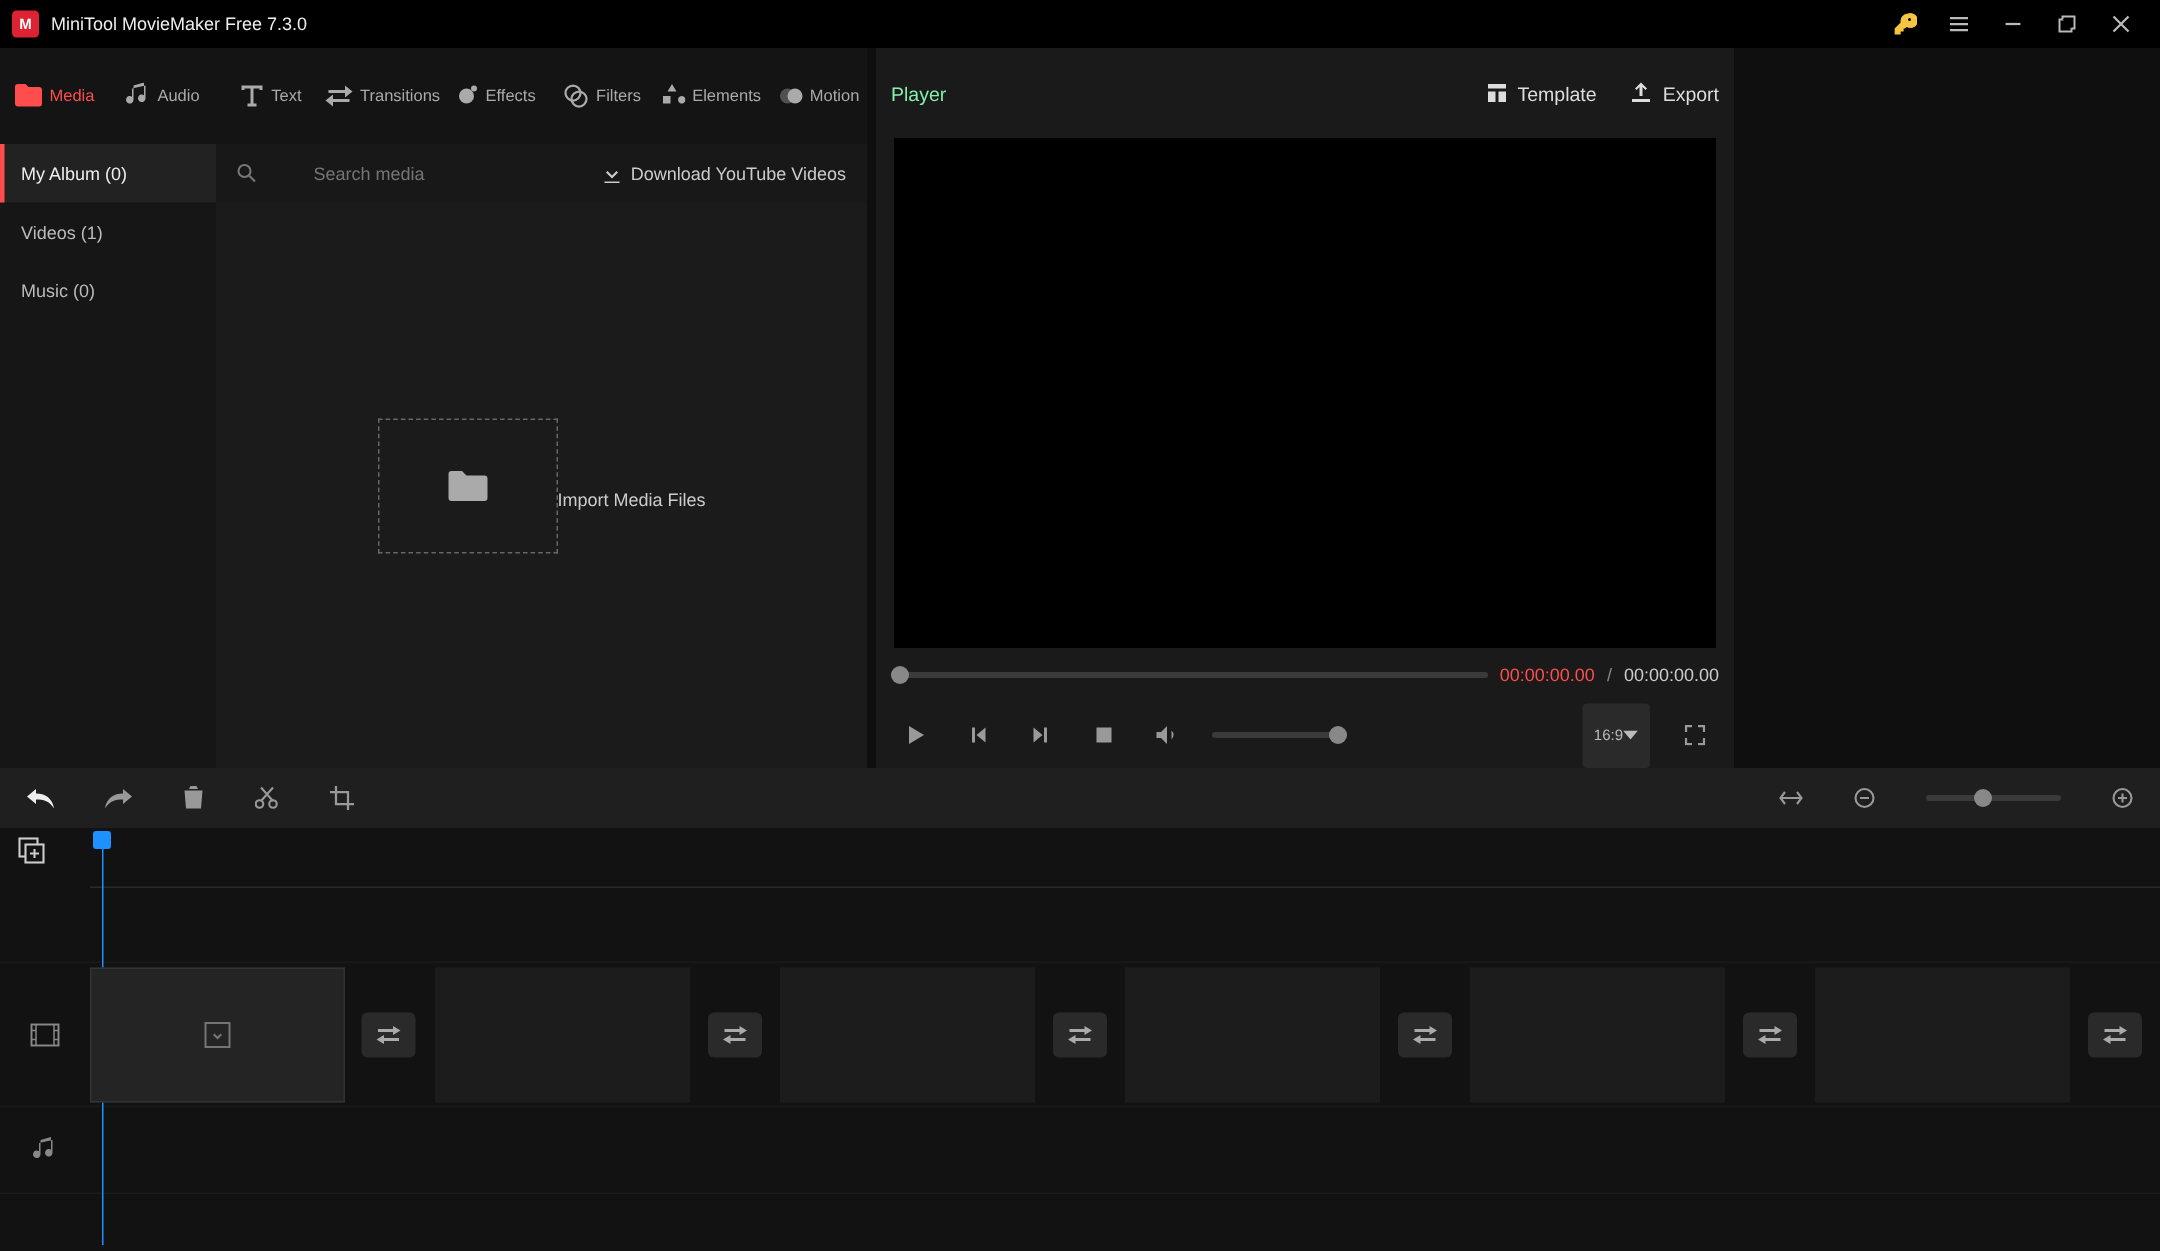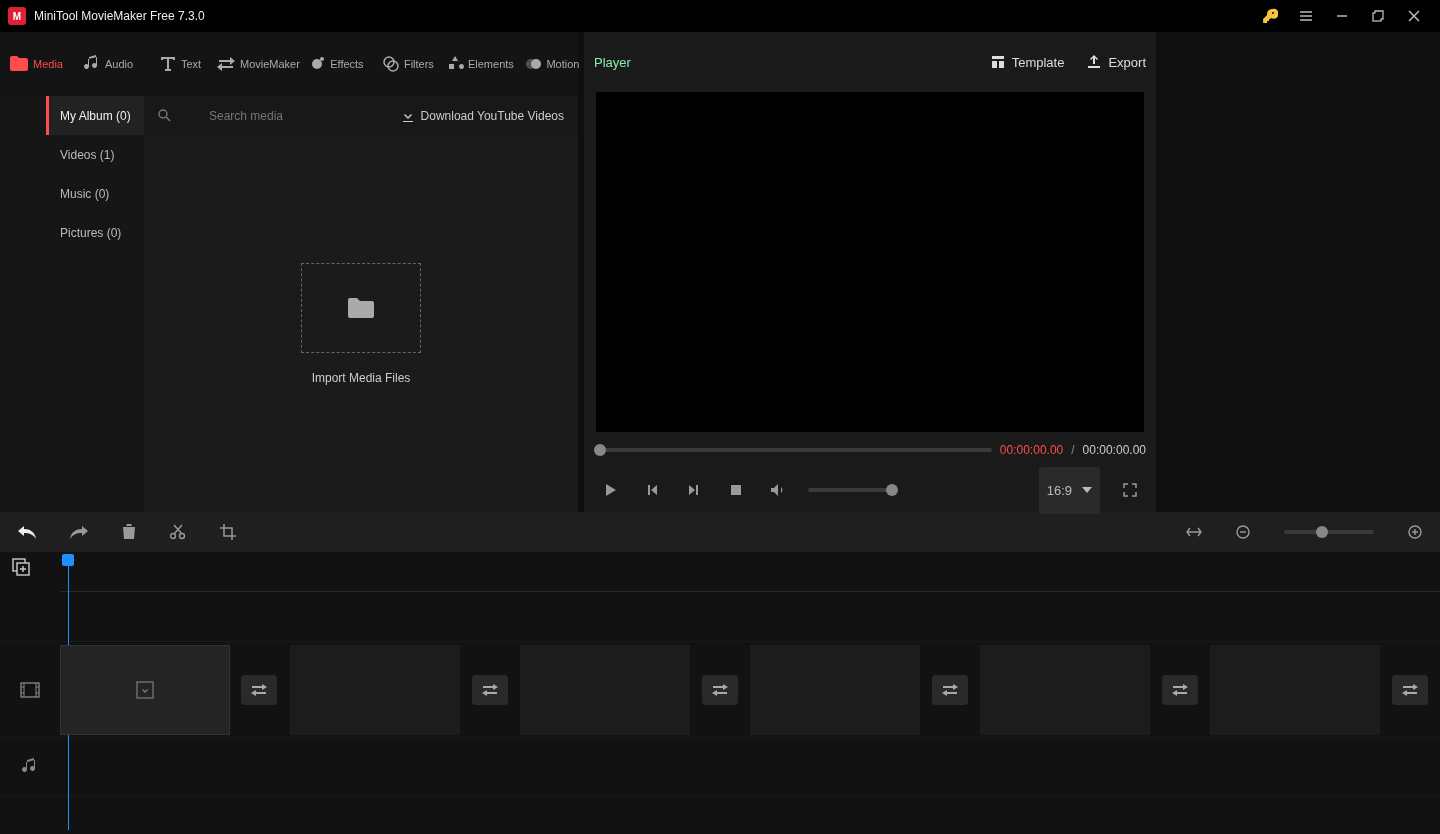--- a/index.html
+++ b/index.html
@@ -15,30 +15,30 @@
 
 
 .upper { display:flex; height:480px; }
 .left-panel { width:578px; background:#1a1a1a; display:flex; flex-direction:column; }
 .tab-strip { display:flex; background:#141414; height:64px; align-items:stretch; }
 .ttab { flex:0 0 72px; display:flex; align-items:center; justify-content:center; gap:4px; color:#aaa; font-size:11px; cursor:pointer; }
 .ttab.active { color:#ff4d4d; }
 .ttab .ico { font-size:18px; }
 
 .media-body { flex:1; display:flex; }
-.album-list { width:144px; background:#161616;padding-left:46px; }
+.album-list { width:144px; background:#161616; }
 .album-item { height:39px; display:flex; align-items:center; padding-left:14px; font-size:12px; color:#bbb; cursor:pointer; }
 .album-item.active { background:#222; color:#eee; border-left:3px solid #ff4d4d; padding-left:11px; }
 
 .media-content { flex:1; display:flex; flex-direction:column; background:#1b1b1b; }
 .media-top { height:39px; display:flex; align-items:center; padding:0 14px; background:#181818; }
 .search-wrap { display:flex; align-items:center; gap:6px; color:#777; font-size:12px; }
 .search-input { background:transparent; border:none; color:#ef4444; font-size:12px; outline:none; width:140px;margin-left:32px; }
 .dl-link { margin-left:auto; display:flex; align-items:center; gap:6px; font-size:12px; color:#ccc; cursor:pointer; }
-.import-area { flex:1; display:flex; flex-direction:column; align-items:center; justify-content:center; }
+.import-area { flex:1; display:flex; align-items:center; justify-content:center; }
 .import-box { width:120px; height:90px; border:1px dashed #666; display:flex; align-items:center; justify-content:center; cursor:pointer; }
 .import-box .fico { font-size:28px; color:#aaa; }
 .import-label { margin-top:18px; font-size:12px; color:#ccc; }
 
 
 .player-panel { width:572px; margin-left:6px; background:#1a1a1a; display:flex; flex-direction:column; padding:0 10px; }
 .player-head { height:60px; display:flex; align-items:center; }
 .player-head-title { font-size:13px; color:#86efac; }
 .player-head-spacer { flex:1; }
 .ph-btn { display:flex; align-items:center; gap:6px; font-size:13px; color:#ddd; margin-left:22px; cursor:pointer; }
@@ -47,21 +47,21 @@
 .progress-track { flex:1; height:4px; background:#3a3a3a; border-radius:2px; position:relative; }
 .progress-thumb { position:absolute; left:0; top:-4px; width:12px; height:12px; border-radius:50%; background:#888; }
 .time-cur { color:#ff4d4d; font-size:12px; font-variant-numeric:tabular-nums; }
 .time-sep { color:#888; font-size:12px; }
 .time-tot { color:#ccc; font-size:12px; font-variant-numeric:tabular-nums; }
 .controls-row { height:44px; display:flex; align-items:center; gap:18px; padding:0 4px; }
 .ctrl-btn { width:24px; height:24px; display:flex; align-items:center; justify-content:center; color:#999; cursor:pointer; font-size:14px; }
 .vol-track { width:90px; height:4px; background:#3a3a3a; border-radius:2px; position:relative; }
 .vol-thumb { position:absolute; right:0; top:-4px; width:12px; height:12px; border-radius:50%; background:#888; }
 .ctrl-spacer { flex:1; }
-.ratio-sel { background:#2a2a2a; color:#bbb; font-size:13px; padding:16px 8px; border-radius:3px; display:flex; align-items:center; gap:10px; cursor:pointer; }
+.ratio-sel { background:#2a2a2a; color:#bbb; font-size:10px; padding:16px 8px; border-radius:3px; display:flex; align-items:center; cursor:pointer; }
 
 
 .inspector { flex:1; margin-left:6px; background:#1a1a1a; display:flex; align-items:center; justify-content:center; position:relative; }
 .inspector-msg { font-size:12px; color:#777; }
 .inspector-handle { position:absolute; left:-3px; top:50%; transform:translateY(-50%); width:12px; height:80px; background:#2a2a2a; border-radius:3px; display:flex; align-items:center; justify-content:center; color:#888; cursor:pointer; }
 
 
 .tl-toolbar { height:40px; background:#1f1f1f; display:flex; align-items:center; padding:0 18px; gap:34px; }
 .tl-btn { color:#999; font-size:15px; cursor:pointer; }
 .tl-btn.bright { color:#eee; }
@@ -148,21 +148,21 @@
             </svg>
         </span>
         <span>Text</span>
       </div>
       <div class="ttab">
         <span class="ico">
           <svg width="20" height="16" viewBox="0 0 20 16">
               <path fill="currentColor" d="M14 1l5 4-5 4V6H3V4h11zM6 15l-5-4 5-4v3h11v2H6z"></path>
             </svg>
         </span>
-        <span>MovieMaker</span>
+        <span>Transitions</span>
       </div>
       <div class="ttab">
         <span class="ico">
           <svg width="18" height="18" viewBox="0 0 18 18">
               <circle cx="9" cy="9" r="5" fill="currentColor"></circle>
               <circle cx="14" cy="4" r="2" fill="currentColor"></circle>
             </svg>
         </span>
         <span>Effects</span>
       </div>
@@ -197,23 +197,20 @@
     <div class="media-body">
       <div class="album-list">
         <div class="album-item active">
             <span>My Album (0)</span>
           </div>
         <div class="album-item">
             <span>Videos (1)</span>
           </div>
         <div class="album-item">
             <span>Music (0)</span>
-          </div>
-        <div class="album-item">
-            <span>Pictures (0)</span>
           </div>
       </div>
       <div class="media-content">
         <div class="media-top">
           <div class="search-wrap">
             <span>
               <svg width="13" height="13" viewBox="0 0 13 13">
                   <circle cx="5" cy="5" r="4" fill="none" stroke="currentColor" stroke-width="1.4"></circle>
                   <path stroke="currentColor" stroke-width="1.4" d="M8 8l4 4"></path>
                 </svg>

